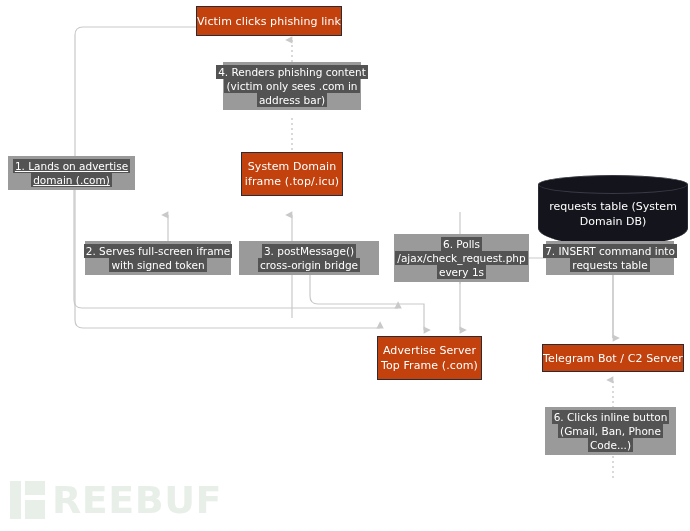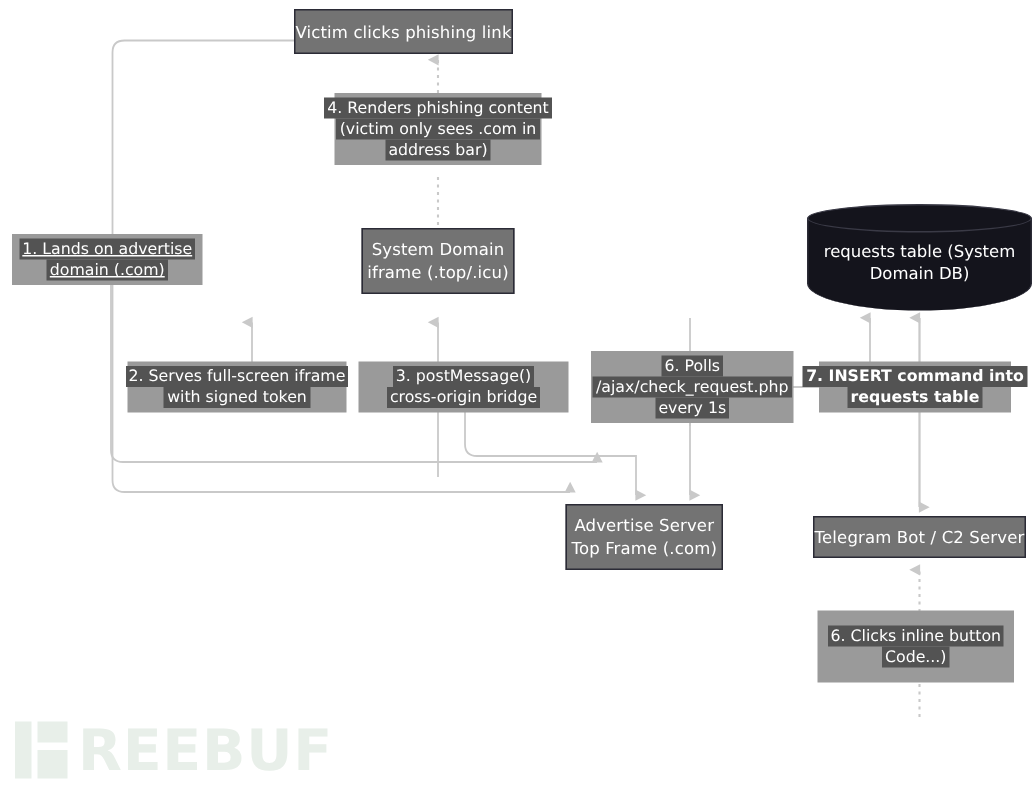--- a/index.html
+++ b/index.html
@@ -19,21 +19,21 @@
   }
   #edges {
     position: absolute;
     left: 0;
     top: 0;
     width: 690px;
     height: 531px;
   }
   .node {
     position: absolute;
-    background: #737373;
+    background: #c2410c;
     color: #ffffff;
     border: 1px solid #2b2b36;
     box-sizing: border-box;
     display: flex;
     flex-direction: column;
     align-items: center;
     justify-content: center;
     font-size: 11px;
     line-height: 15px;
     letter-spacing: 0.1px;
@@ -42,20 +42,21 @@
   }
   .node .line { display: block; white-space: nowrap; }
 
   .db {
     position: absolute;
     z-index: 3;
     color: #ffffff;
     font-size: 11px;
     line-height: 15px;
     text-align: center;
+    margin-top: 39px;
   }
   .db-body {
     position: absolute;
     left: 0;
     top: 9px;
     width: 100%;
     height: 62px;
     background: #14141c;
     border-left: 1px solid #2b2b36;
     border-right: 1px solid #2b2b36;
@@ -221,27 +222,28 @@
     <span class="line">3. postMessage()</span>
     <span class="line">cross-origin bridge</span>
   </div>
 
   <div class="label" style="left:394px; top:234px; width:135px; height:48px;">
     <span class="line">6. Polls</span>
     <span class="line">/ajax/check_request.php</span>
     <span class="line">every 1s</span>
   </div>
 
-  <div class="label" style="left:546px; top:241px; width:128px; height:34px;font-weight:bold;">
+  <div class="label" style="left:546px; top:241px; width:128px; height:34px;">
     <span class="line">7. INSERT command into</span>
     <span class="line">requests table</span>
   </div>
 
   <div class="label" style="left:545px; top:407px; width:131px; height:48px;">
     <span class="line">6. Clicks inline button</span>
+    <span class="line">(Gmail, Ban, Phone</span>
     <span class="line">Code...)</span>
   </div>
 
   <div class="wm">
     <div class="wm-mark">
       <div class="wm-bar b1"></div>
       <div class="wm-bar b2"></div>
       <div class="wm-bar b3"></div>
     </div>
     <div class="wm-text">REEBUF</div>

